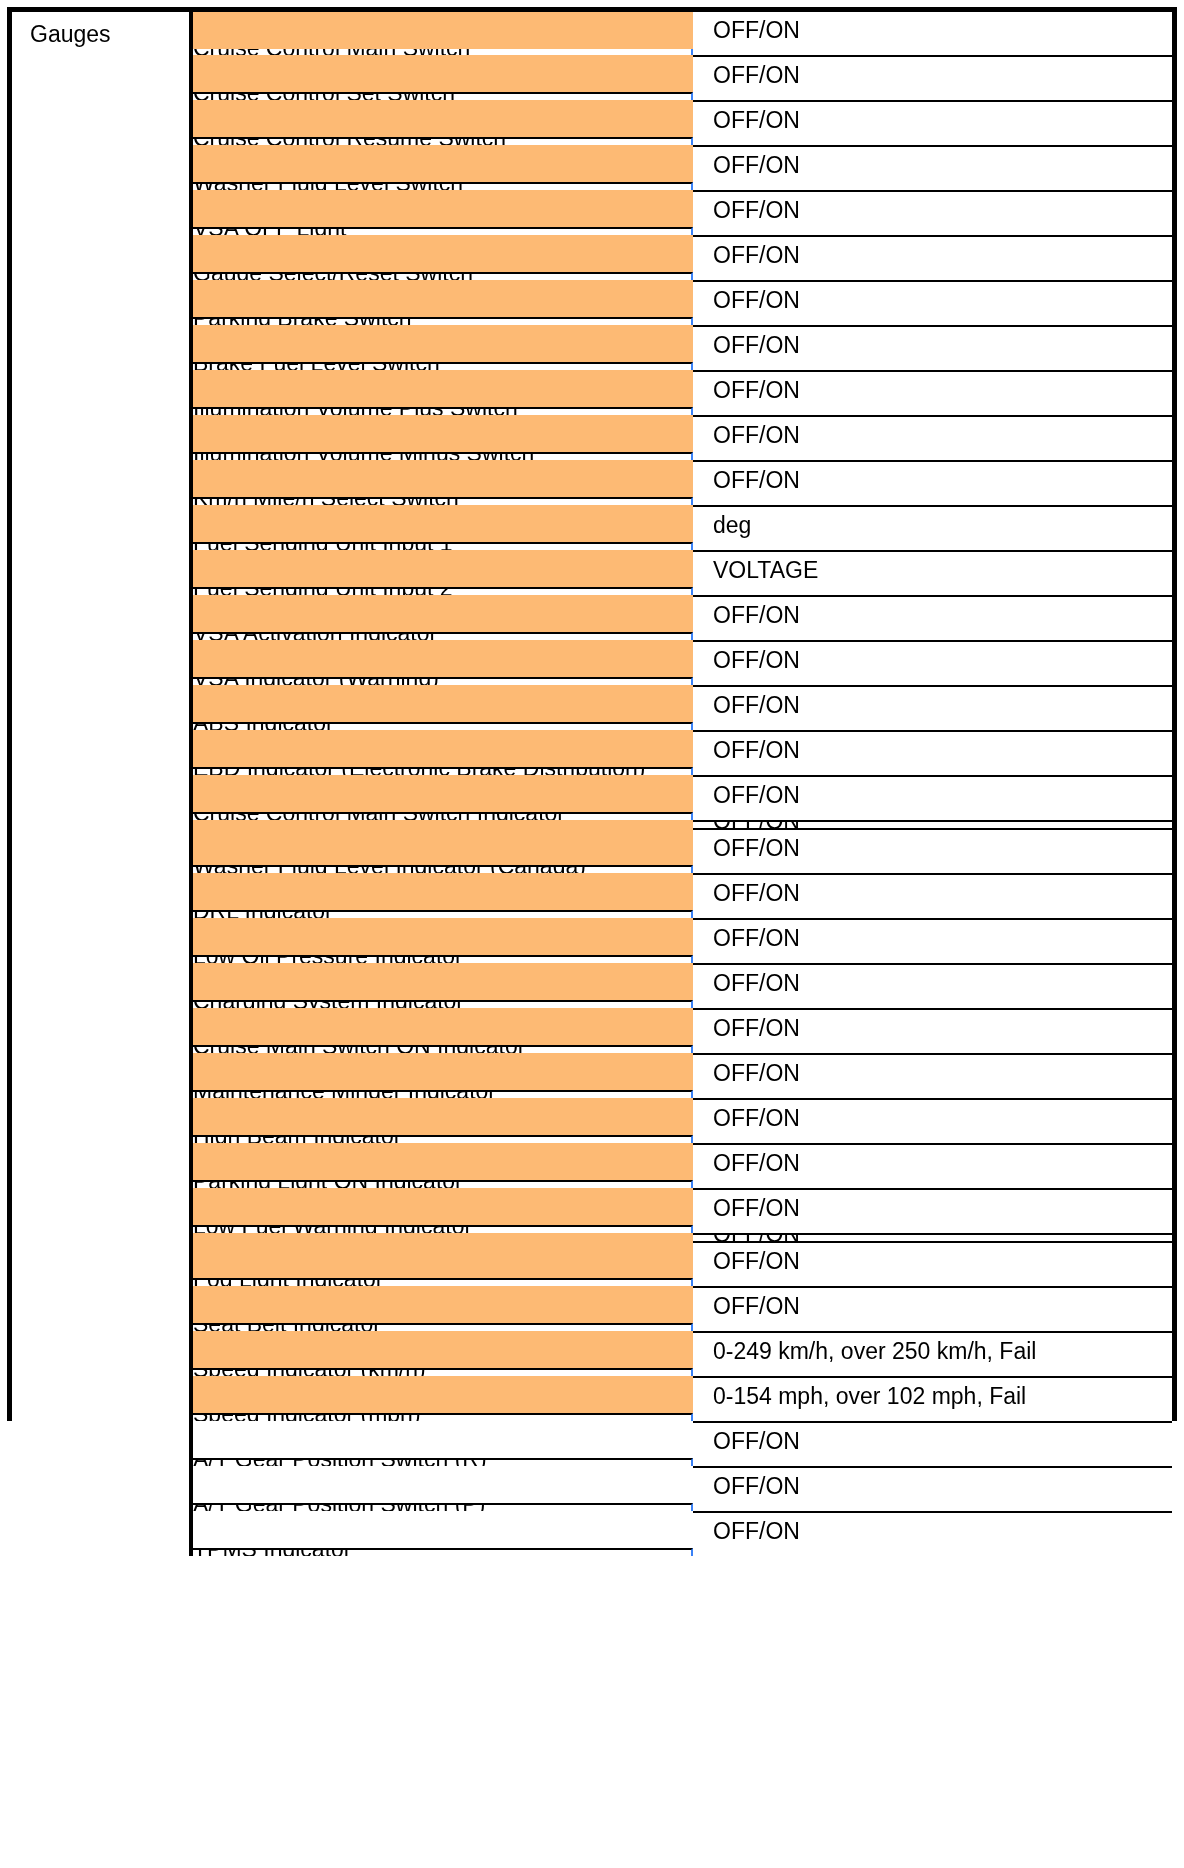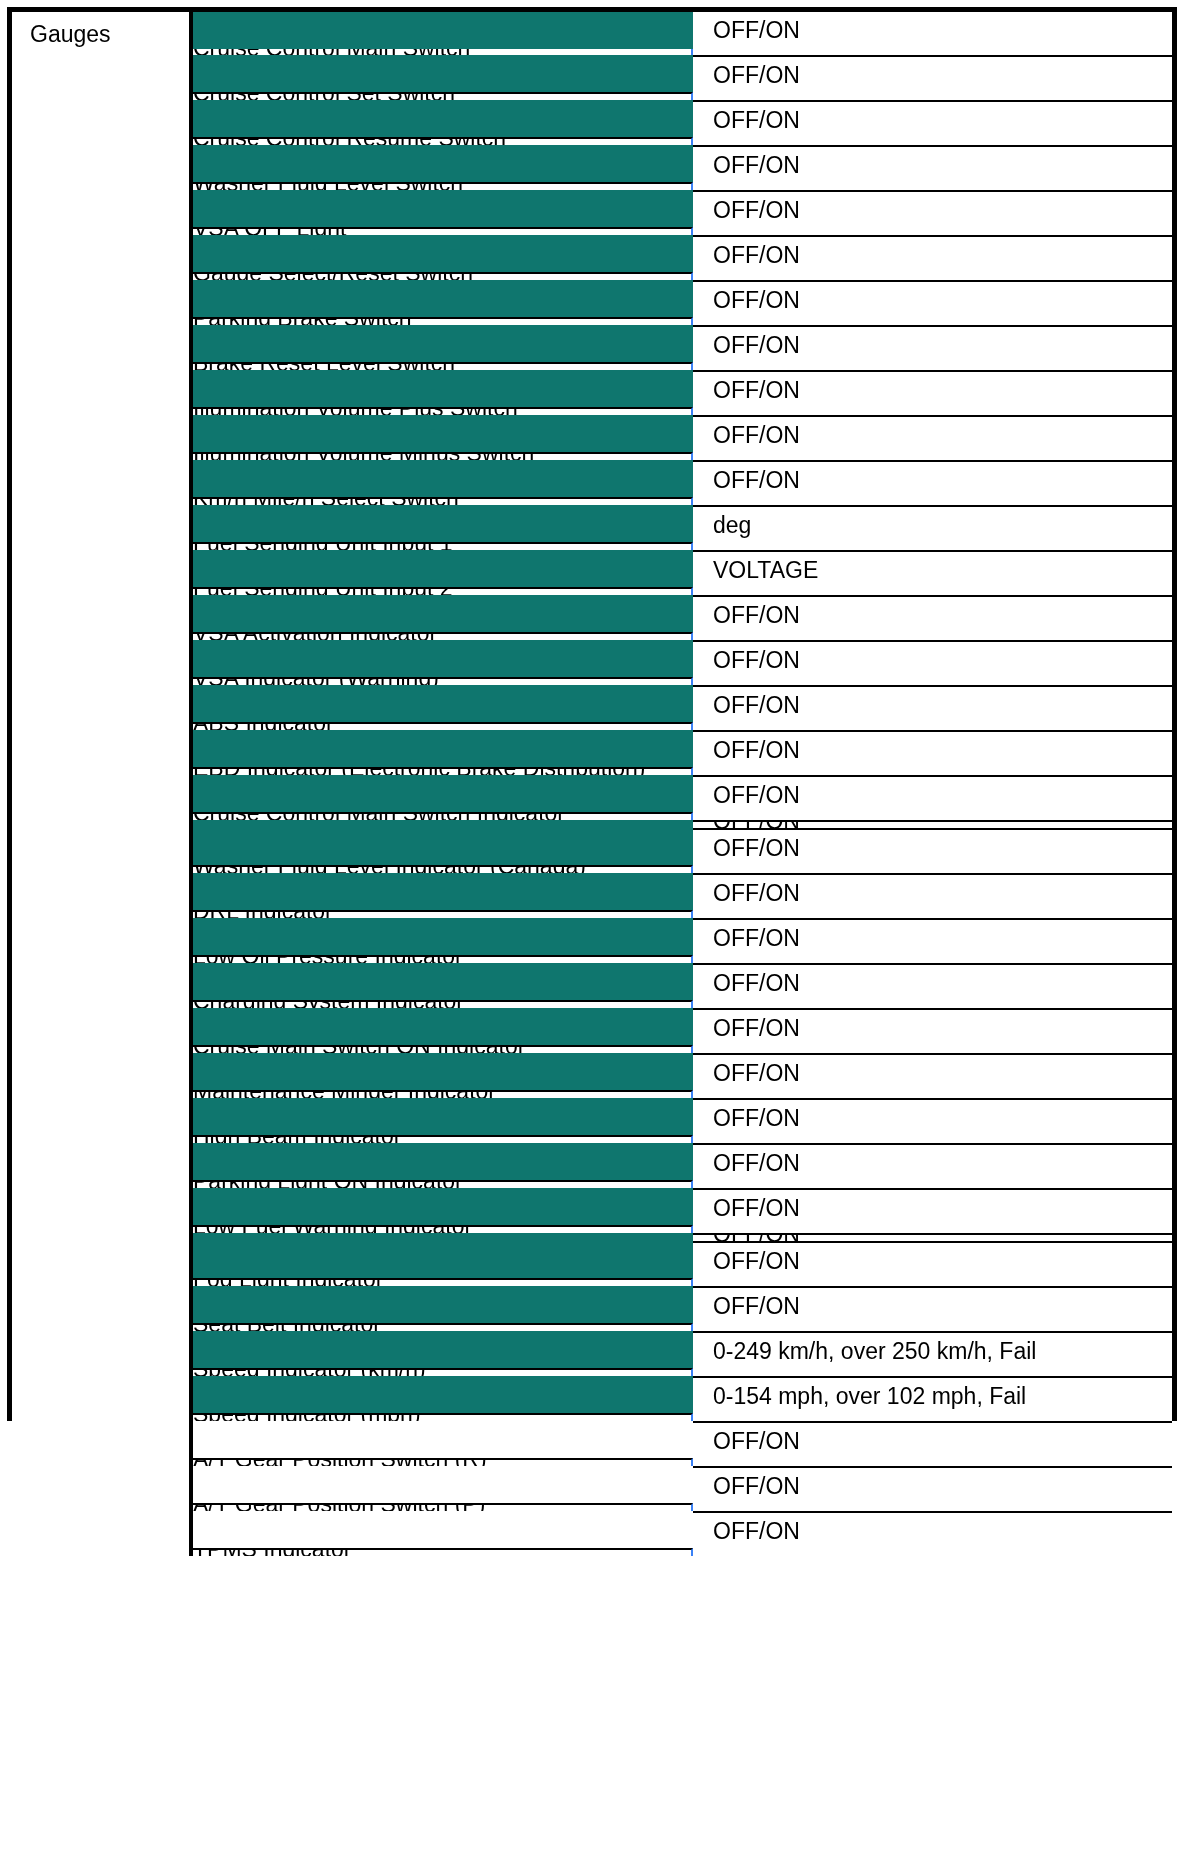--- a/index.html
+++ b/index.html
@@ -17,21 +17,21 @@
     height: 1868px;
     background: #ffffff;
   }
   .data-table {
     position: absolute;
     left: 7px;
     top: 7px;
     width: 1170px;
     height: 1414px;
     border: 5px solid #000000;
-    background: #0f766e;
+    background: #fdba74;
     display: grid;
     grid-template-columns: 181px 500px 1fr;
     grid-template-rows: repeat(36, 1fr);
   }
   .cell {
     display: flex;
     align-items: center;
     font-size: 23px;
     line-height: 1.1;
     color: #000000;
@@ -83,21 +83,21 @@
 
   <div class="cell name-cell">VSA OFF Light</div>
   <div class="cell value-cell">OFF/ON</div>
 
   <div class="cell name-cell">Gauge Select/Reset Switch</div>
   <div class="cell value-cell">OFF/ON</div>
 
   <div class="cell name-cell">Parking Brake Switch</div>
   <div class="cell value-cell">OFF/ON</div>
 
-  <div class="cell name-cell">Brake Reset Level Switch</div>
+  <div class="cell name-cell">Brake Fuel Level Switch</div>
   <div class="cell value-cell">OFF/ON</div>
 
   <div class="cell name-cell">Illumination Volume Plus Switch</div>
   <div class="cell value-cell">OFF/ON</div>
 
   <div class="cell name-cell">Illumination Volume Minus Switch</div>
   <div class="cell value-cell">OFF/ON</div>
 
   <div class="cell name-cell">Km/h Mile/h Select Switch</div>
   <div class="cell value-cell">OFF/ON</div>

